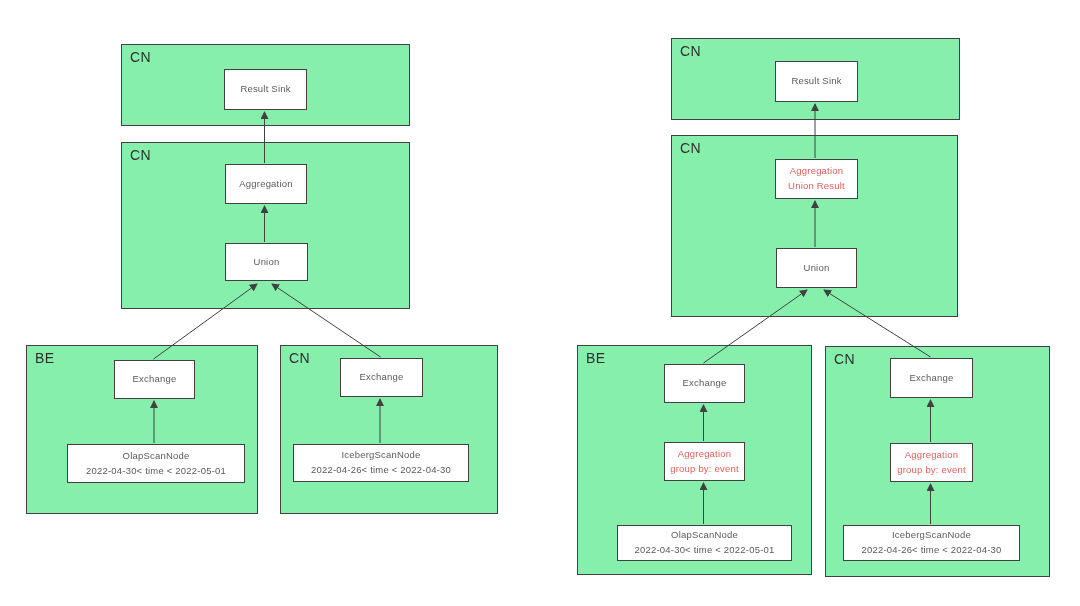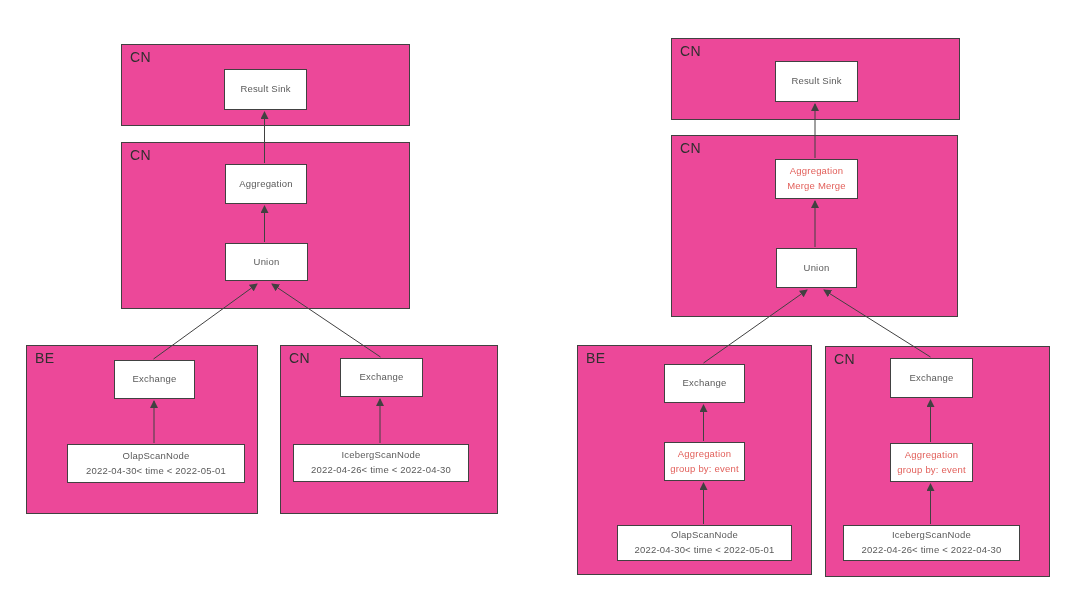--- a/index.html
+++ b/index.html
@@ -3,21 +3,21 @@
 <meta charset="utf-8">
 <style>
   :root { --highlight:#e2605b; --ink:#414141; --text:#5a5a5a; --label:#2f2f2f; }
   html,body { margin:0; padding:0; }
   body {
     width:1080px; height:606px; background:#ffffff; position:relative;
     font-family:"Liberation Sans", sans-serif; overflow:hidden;
   }
   .canvas { position:absolute; left:0; top:0; width:1080px; height:606px; }
   .container {
-    position:absolute; border:1px solid var(--ink); background:#ec4899; box-sizing:border-box;
+    position:absolute; border:1px solid var(--ink); background:#86efac; box-sizing:border-box;
   }
   .clabel {
     position:absolute; top:4px; left:8px; font-size:14px; font-weight:500;
     color:var(--label); letter-spacing:.5px;
   }
   .node {
     position:absolute; border:1px solid var(--ink); background:#ffffff; box-sizing:border-box;
     display:flex; flex-direction:column; align-items:center; justify-content:center;
     font-size:9.5px; color:var(--text); text-align:center; line-height:1.55; letter-spacing:.2px;
   }
@@ -73,21 +73,21 @@
     <span class="clabel">CN</span>
     <div class="node" style="left:103px; top:22px; width:83px; height:41px;">
       <span>Result Sink</span>
     </div>
   </div>
 
   <div class="container" style="left:671px; top:135px; width:287px; height:182px;">
     <span class="clabel">CN</span>
     <div class="node red" style="left:103px; top:23px; width:83px; height:40px;">
       <span>Aggregation</span>
-      <span>Merge Merge</span>
+      <span>Union Result</span>
     </div>
     <div class="node" style="left:104px; top:112px; width:81px; height:40px;">
       <span>Union</span>
     </div>
   </div>
 
   <div class="container" style="left:577px; top:345px; width:235px; height:230px;">
     <span class="clabel">BE</span>
     <div class="node" style="left:86px; top:18px; width:81px; height:39px;">
       <span>Exchange</span>

